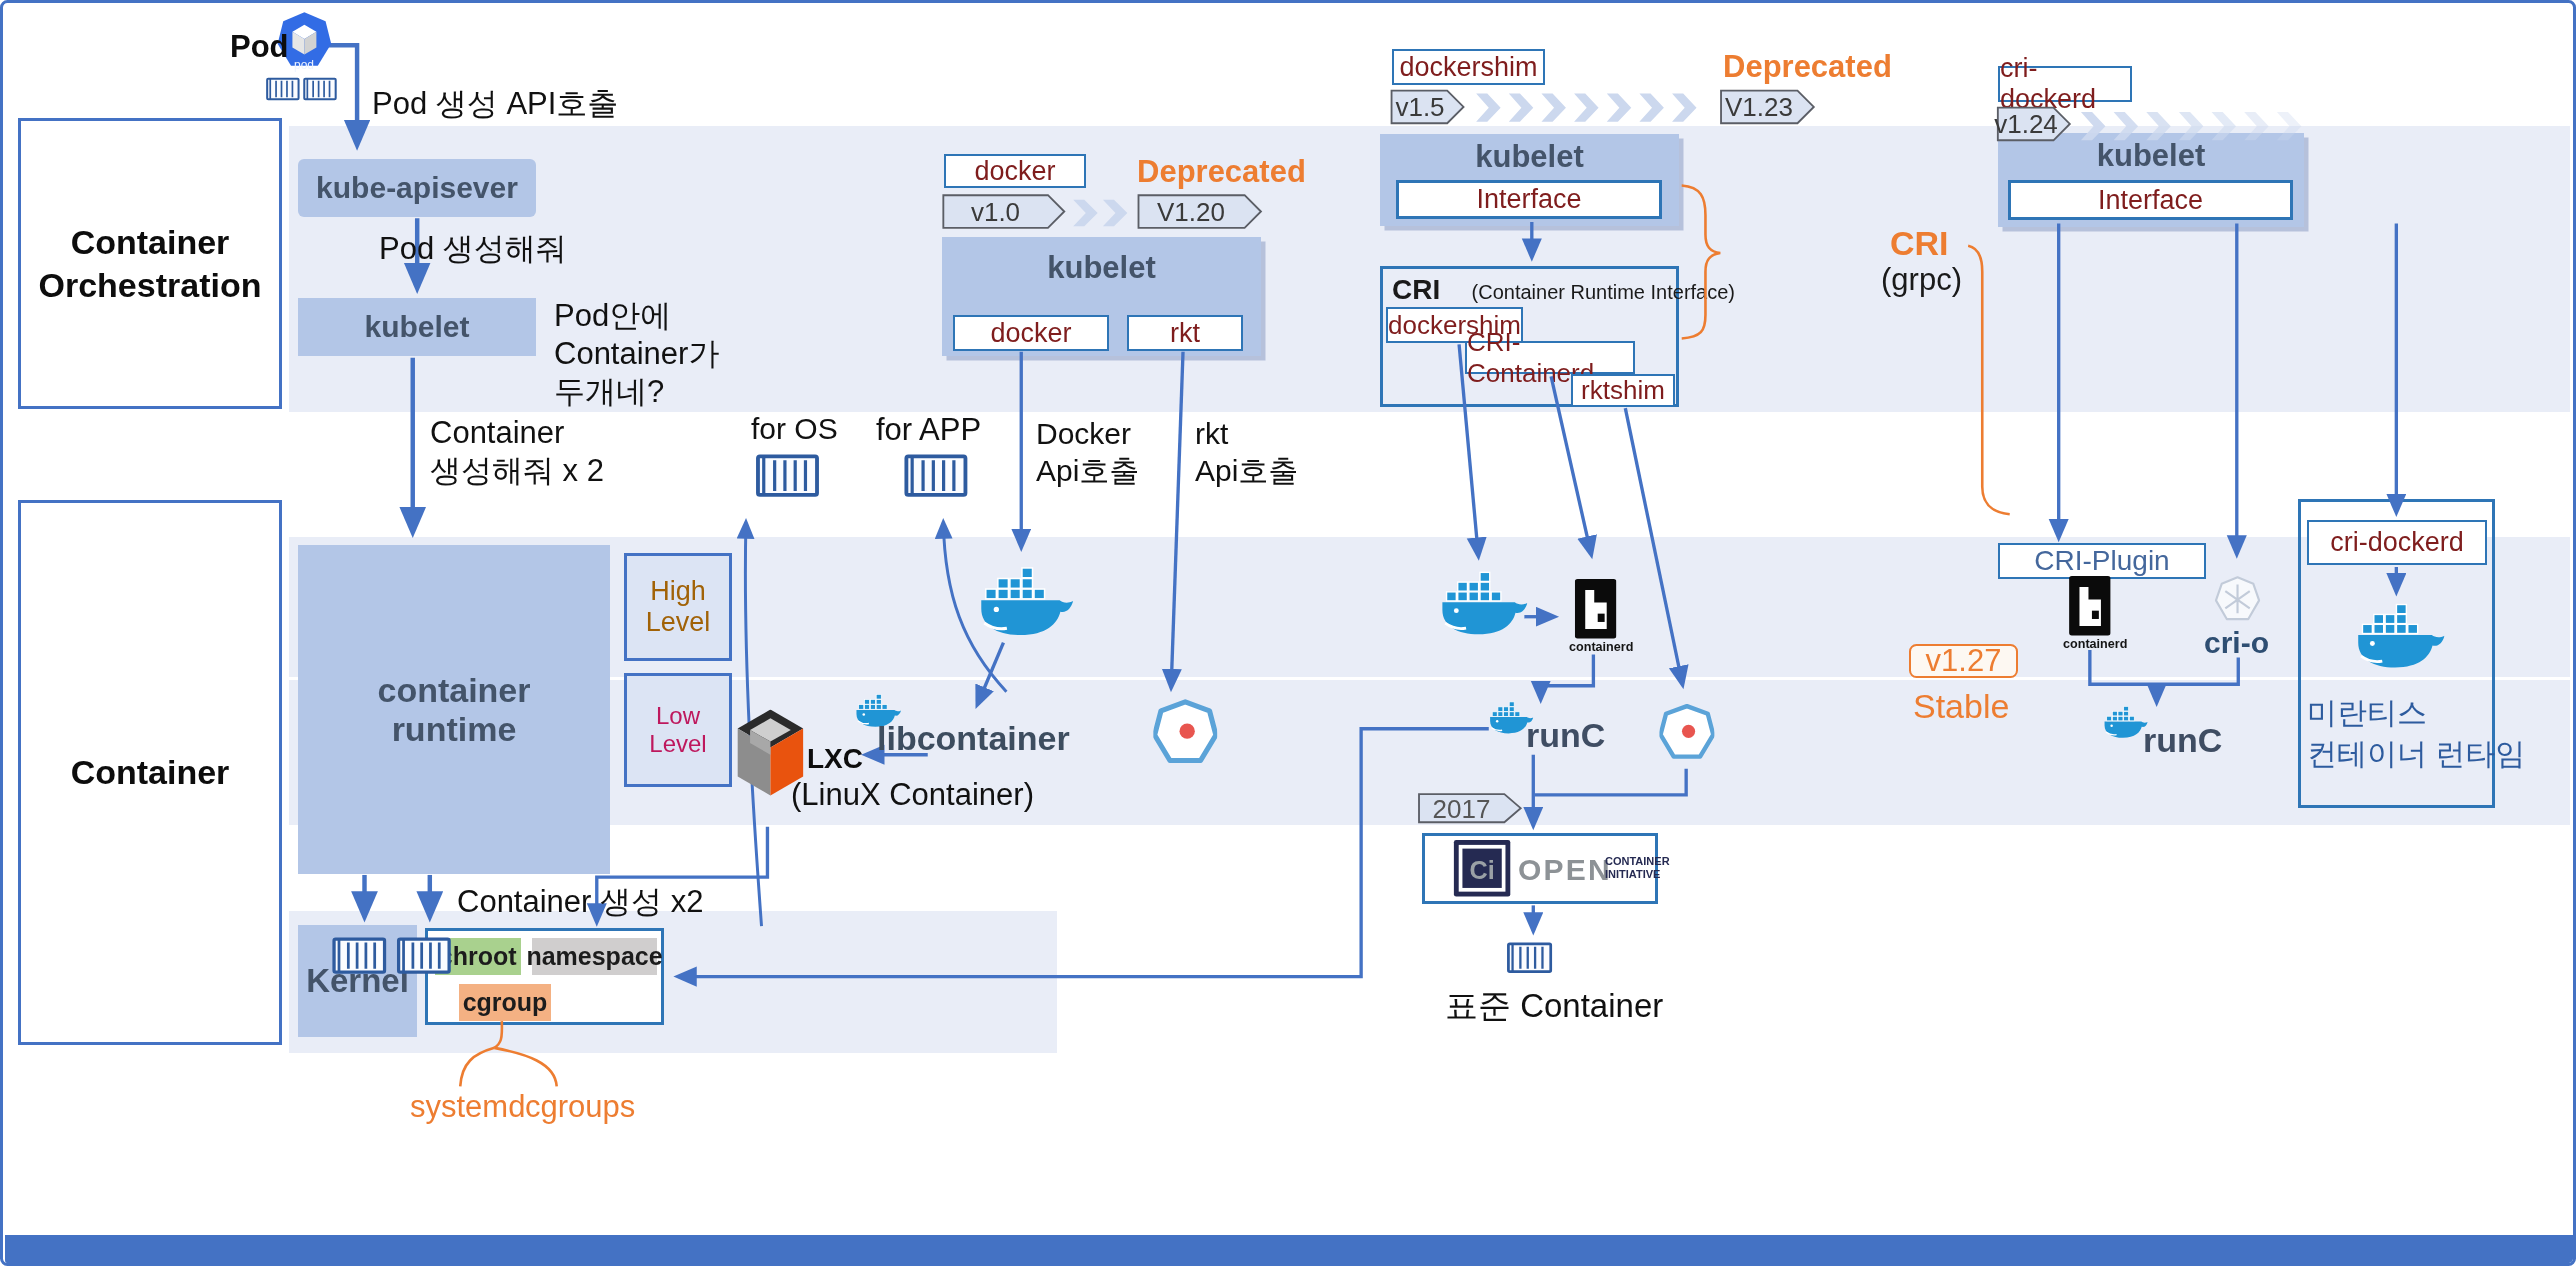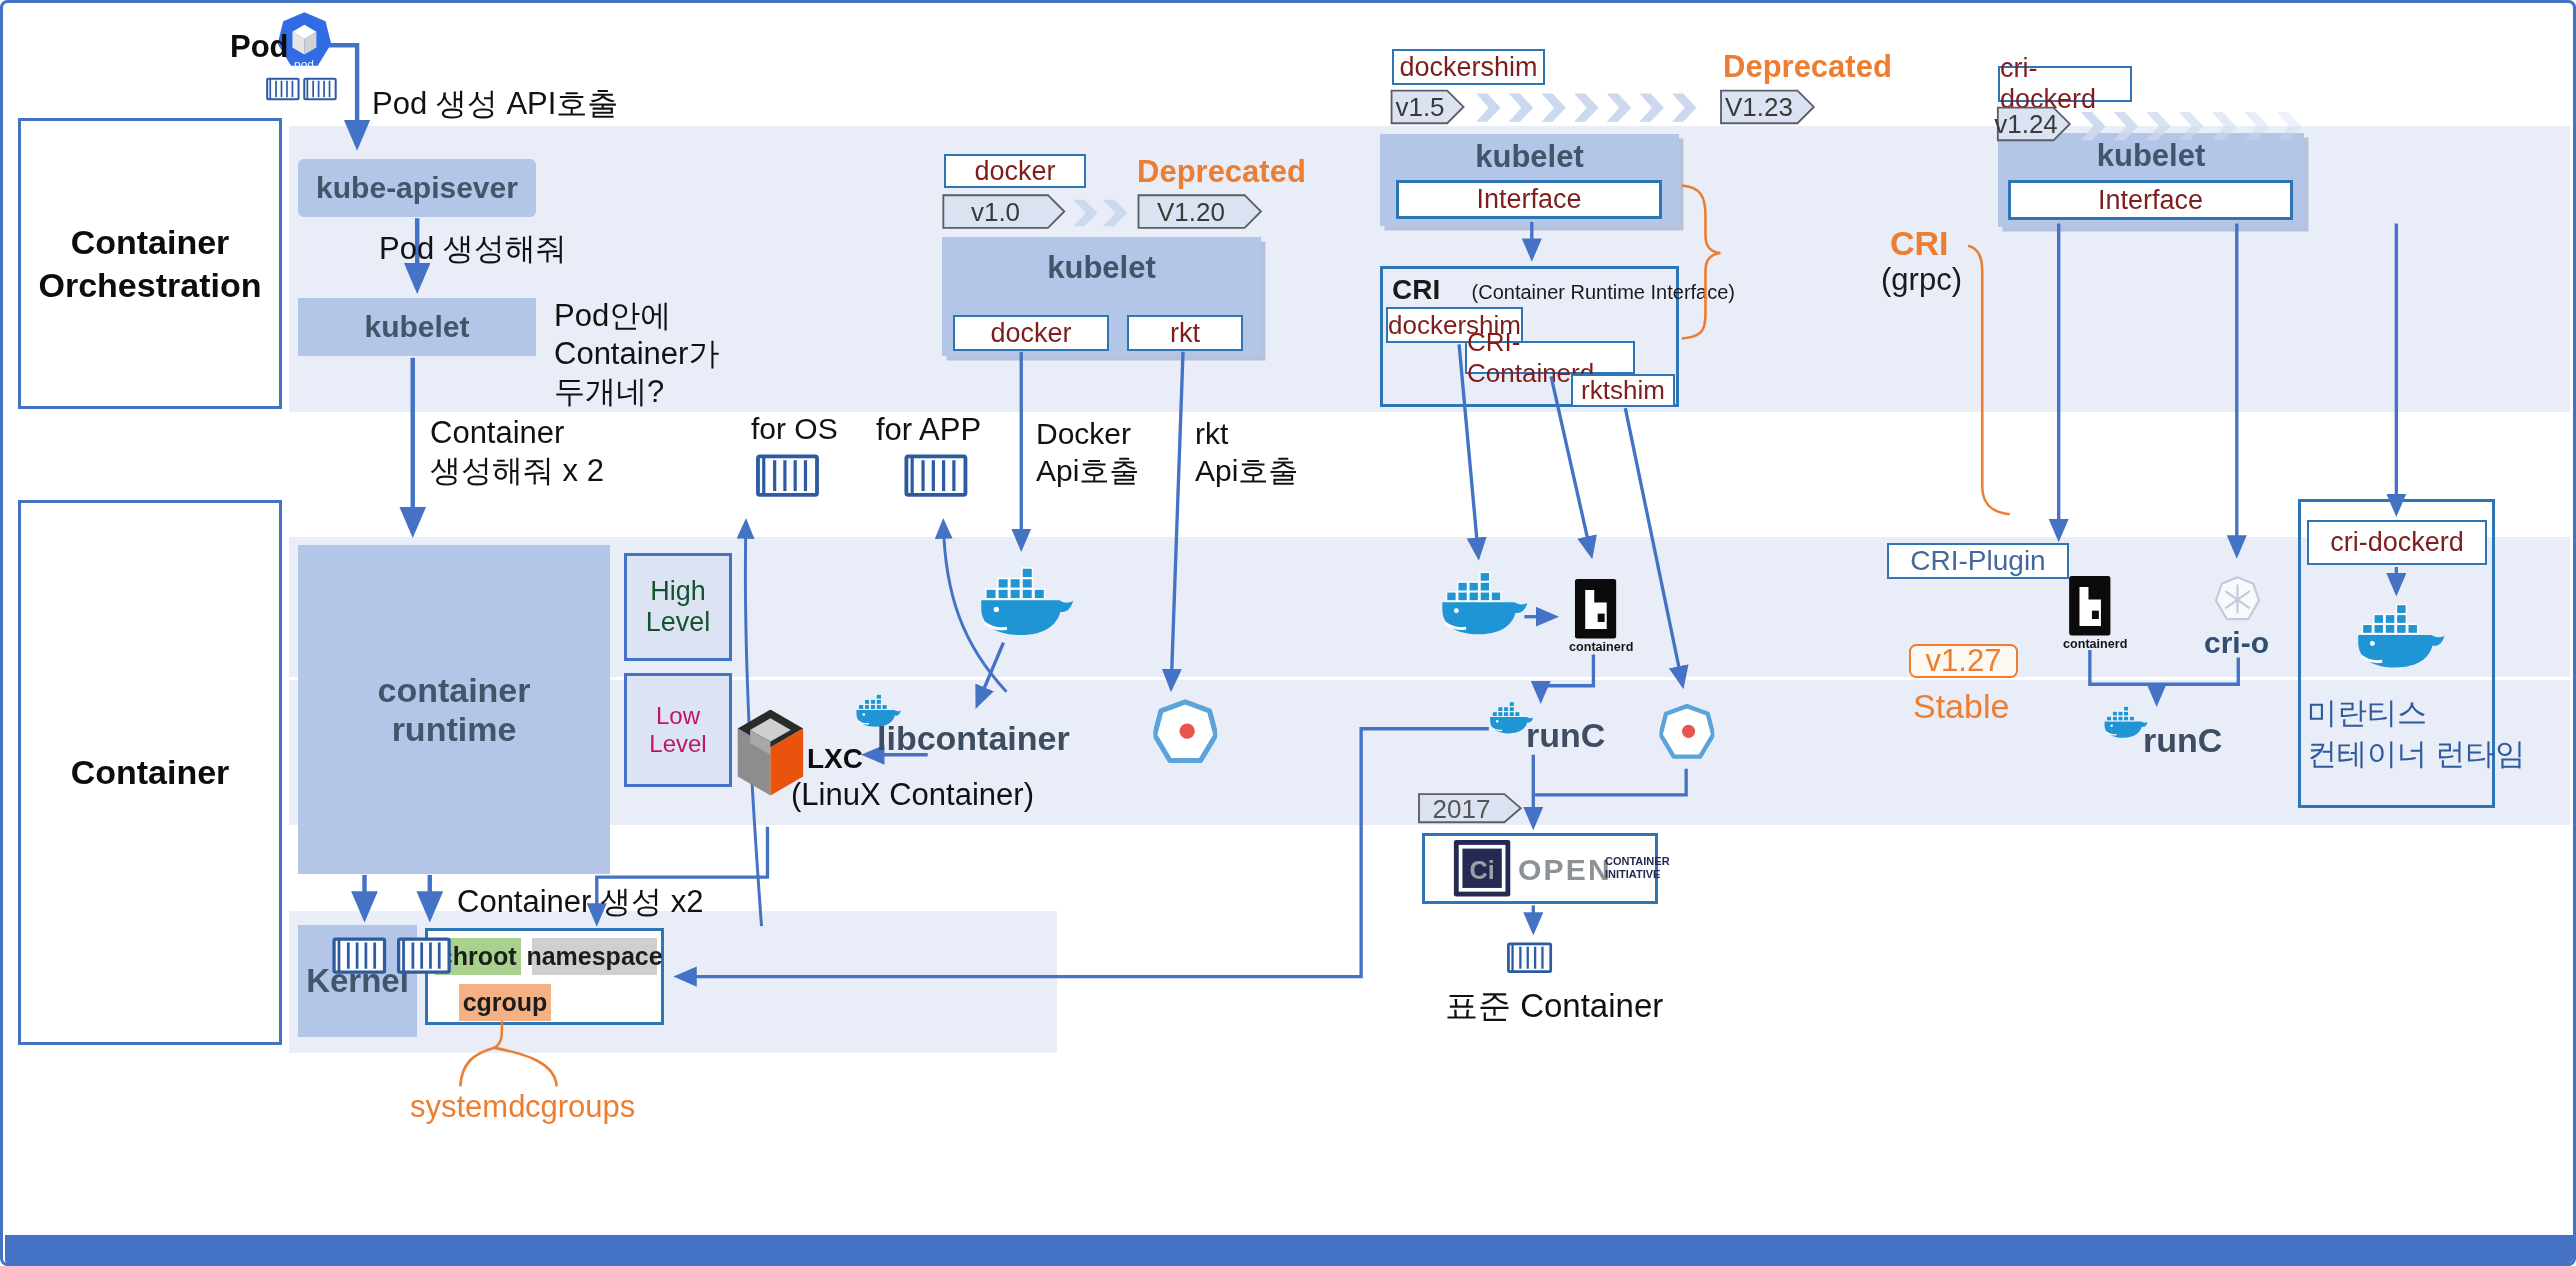--- a/index.html
+++ b/index.html
@@ -29,21 +29,21 @@
   <div class="abs" style="left:1.5px;top:1232px;width:2569px;height:31px;background:#4472c4;border-radius:0 0 6px 6px;z-index:2;"></div>
 
   <div class="panel" style="left:15px;top:115px;width:264px;height:291px;">Container
 Orchestration</div>
   <div class="panel" style="left:15px;top:497px;width:264px;height:545px;">Container</div>
 
   <div class="bluebox" style="left:295px;top:156px;width:238px;height:58px;font-size:30px;border-radius:6px;">kube-apisever</div>
   <div class="bluebox" style="left:295px;top:295px;width:238px;height:58px;font-size:30px;">kubelet</div>
   <div class="bluebox" style="left:295px;top:542px;width:312px;height:329px;font-size:34px;white-space:pre-line;">container
 runtime</div>
-  <div class="abs" style="left:621px;top:550px;width:108px;height:108px;background:#dce4f4;border:3px solid #4472c4;display:flex;align-items:center;justify-content:center;text-align:center;font-size:27px;color:#14532d;white-space:pre-line;z-index:2;">High
+  <div class="abs" style="left:621px;top:550px;width:108px;height:108px;background:#dce4f4;border:3px solid #4472c4;display:flex;align-items:center;justify-content:center;text-align:center;font-size:27px;color:#a16207;white-space:pre-line;z-index:2;">High
 Level</div>
   <div class="abs" style="left:621px;top:670px;width:108px;height:114px;background:#dce4f4;border:3px solid #4472c4;display:flex;align-items:center;justify-content:center;text-align:center;font-size:24px;color:#be185d;white-space:pre-line;z-index:2;">Low
 Level</div>
 
   <div class="bluebox" style="left:295px;top:922px;width:119px;height:112px;font-size:33px;">Kernel</div>
   <div class="abs" style="left:422px;top:925px;width:239px;height:97px;background:#fff;border:3px solid #2e75b6;z-index:2;">
     <div class="abs" style="left:6.7px;top:7.4px;width:86px;height:37px;background:#A9D18E;display:flex;align-items:center;justify-content:center;font-weight:bold;font-size:25px;color:#1c1c1c;">chroot</div>
     <div class="abs" style="left:104px;top:7.4px;width:125px;height:37px;background:#D0CECE;display:flex;align-items:center;justify-content:center;font-weight:bold;font-size:25px;color:#1c1c1c;">namespace</div>
     <div class="abs" style="left:31px;top:53px;width:92px;height:37px;background:#F4B183;display:flex;align-items:center;justify-content:center;font-weight:bold;font-size:25px;color:#1c1c1c;">cgroup</div>
   </div>
@@ -80,21 +80,21 @@
   <div class="wbox" style="left:1462px;top:338px;width:170px;height:33px;font-size:26px;">CRI-Containerd</div>
   <div class="wbox" style="left:1568px;top:371px;width:104px;height:33px;font-size:26px;">rktshim</div>
   <div class="lbl orange" style="left:1887px;top:220px;font-size:34px;font-weight:bold;">CRI</div>
   <div class="lbl" style="left:1878px;top:258px;font-size:31px;color:#1a1a1a;">(grpc)</div>
 
   <div class="wbox" style="left:1995px;top:63px;width:134px;height:36px;">cri-dockerd</div>
   <div class="bluebox shadowed" style="left:1995px;top:130px;width:306px;height:94px;align-items:flex-start;font-size:31px;">
     <span style="margin-top:4.5px;">kubelet</span>
   </div>
   <div class="wbox" style="left:2005px;top:177px;width:285px;height:40px;border-width:3px;">Interface</div>
-  <div class="wbox" style="left:1884px;top:540px;width:182px;height:36px;color:#44679c;font-size:28px;">CRI-Plugin</div>
+  <div class="wbox" style="left:1995px;top:540px;width:208px;height:36px;color:#44679c;font-size:28px;">CRI-Plugin</div>
   <div class="lbl" style="left:2201px;top:622px;font-size:30px;font-weight:bold;color:#2e4e72;">cri-o</div>
   <div class="abs" style="left:1906px;top:641px;width:109px;height:34px;border:2.2px solid #ED7D31;border-radius:7.4px;background:#fdf8f2;display:flex;align-items:center;justify-content:center;font-size:31px;color:#ED7D31;z-index:6;">v1.27</div>
   <div class="lbl orange" style="left:1910px;top:683px;font-size:34px;">Stable</div>
 
   <div class="abs" style="left:2295px;top:496px;width:197px;height:309px;border:3.7px solid #2e75b6;z-index:3;"></div>
   <div class="wbox" style="left:2304px;top:517px;width:180px;height:45px;">cri-dockerd</div>
   <div class="lbl" style="left:2304px;top:690px;font-size:30px;color:#2d5b9e;line-height:1.35;">미란티스
 컨테이너 런타임</div>
 
   <div class="lbl" style="left:804px;top:739px;font-size:28px;font-weight:bold;color:#0d0d0d;">LXC</div>

